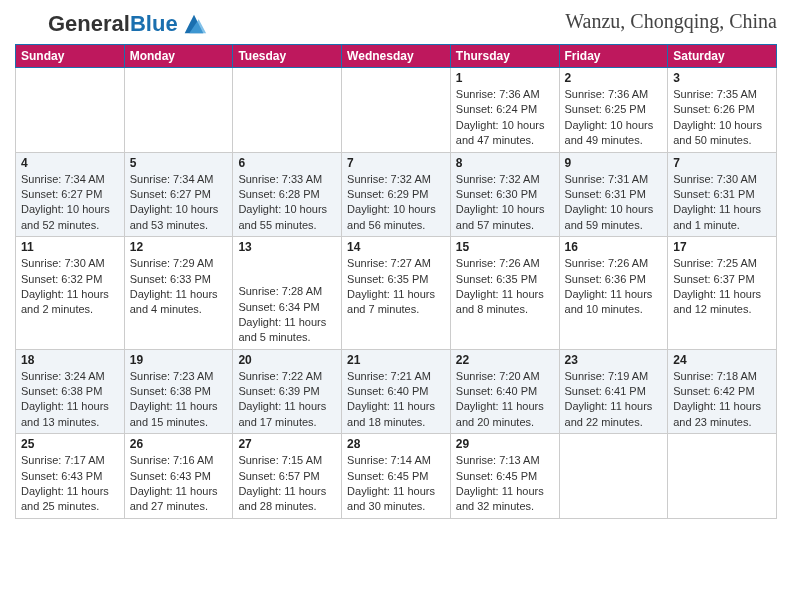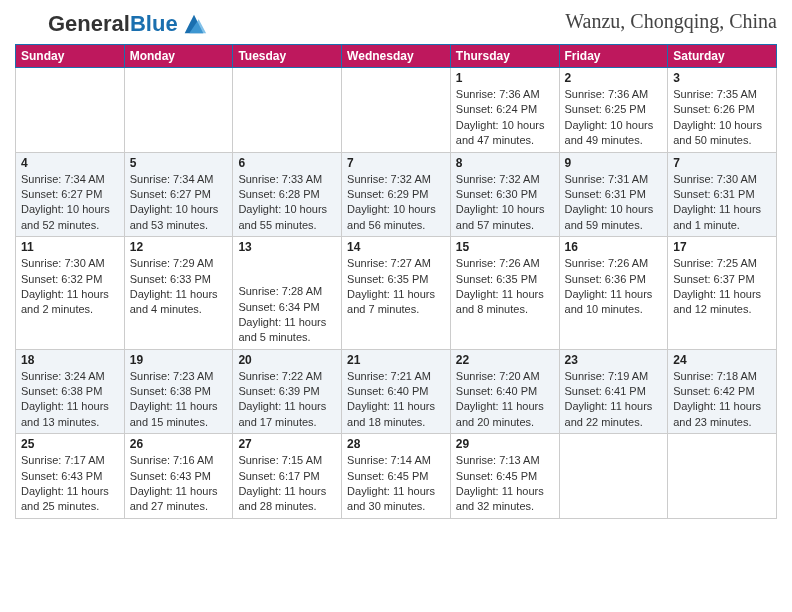--- a/index.html
+++ b/index.html
@@ -322,21 +322,21 @@
           <td>
             <span class="day-number">26</span>
             <div class="day-detail" style="white-space: pre-line;">Sunrise: 7:16 AM
 Sunset: 6:43 PM
 Daylight: 11 hours
 and 27 minutes.</div>
           </td>
           <td>
             <span class="day-number">27</span>
             <div class="day-detail" style="white-space: pre-line;">Sunrise: 7:15 AM
-Sunset: 6:17 PM
+Sunset: 6:57 PM
 Daylight: 11 hours
 and 28 minutes.</div>
           </td>
           <td>
             <span class="day-number">28</span>
             <div class="day-detail" style="white-space: pre-line;">Sunrise: 7:14 AM
 Sunset: 6:45 PM
 Daylight: 11 hours
 and 30 minutes.</div>
           </td>

